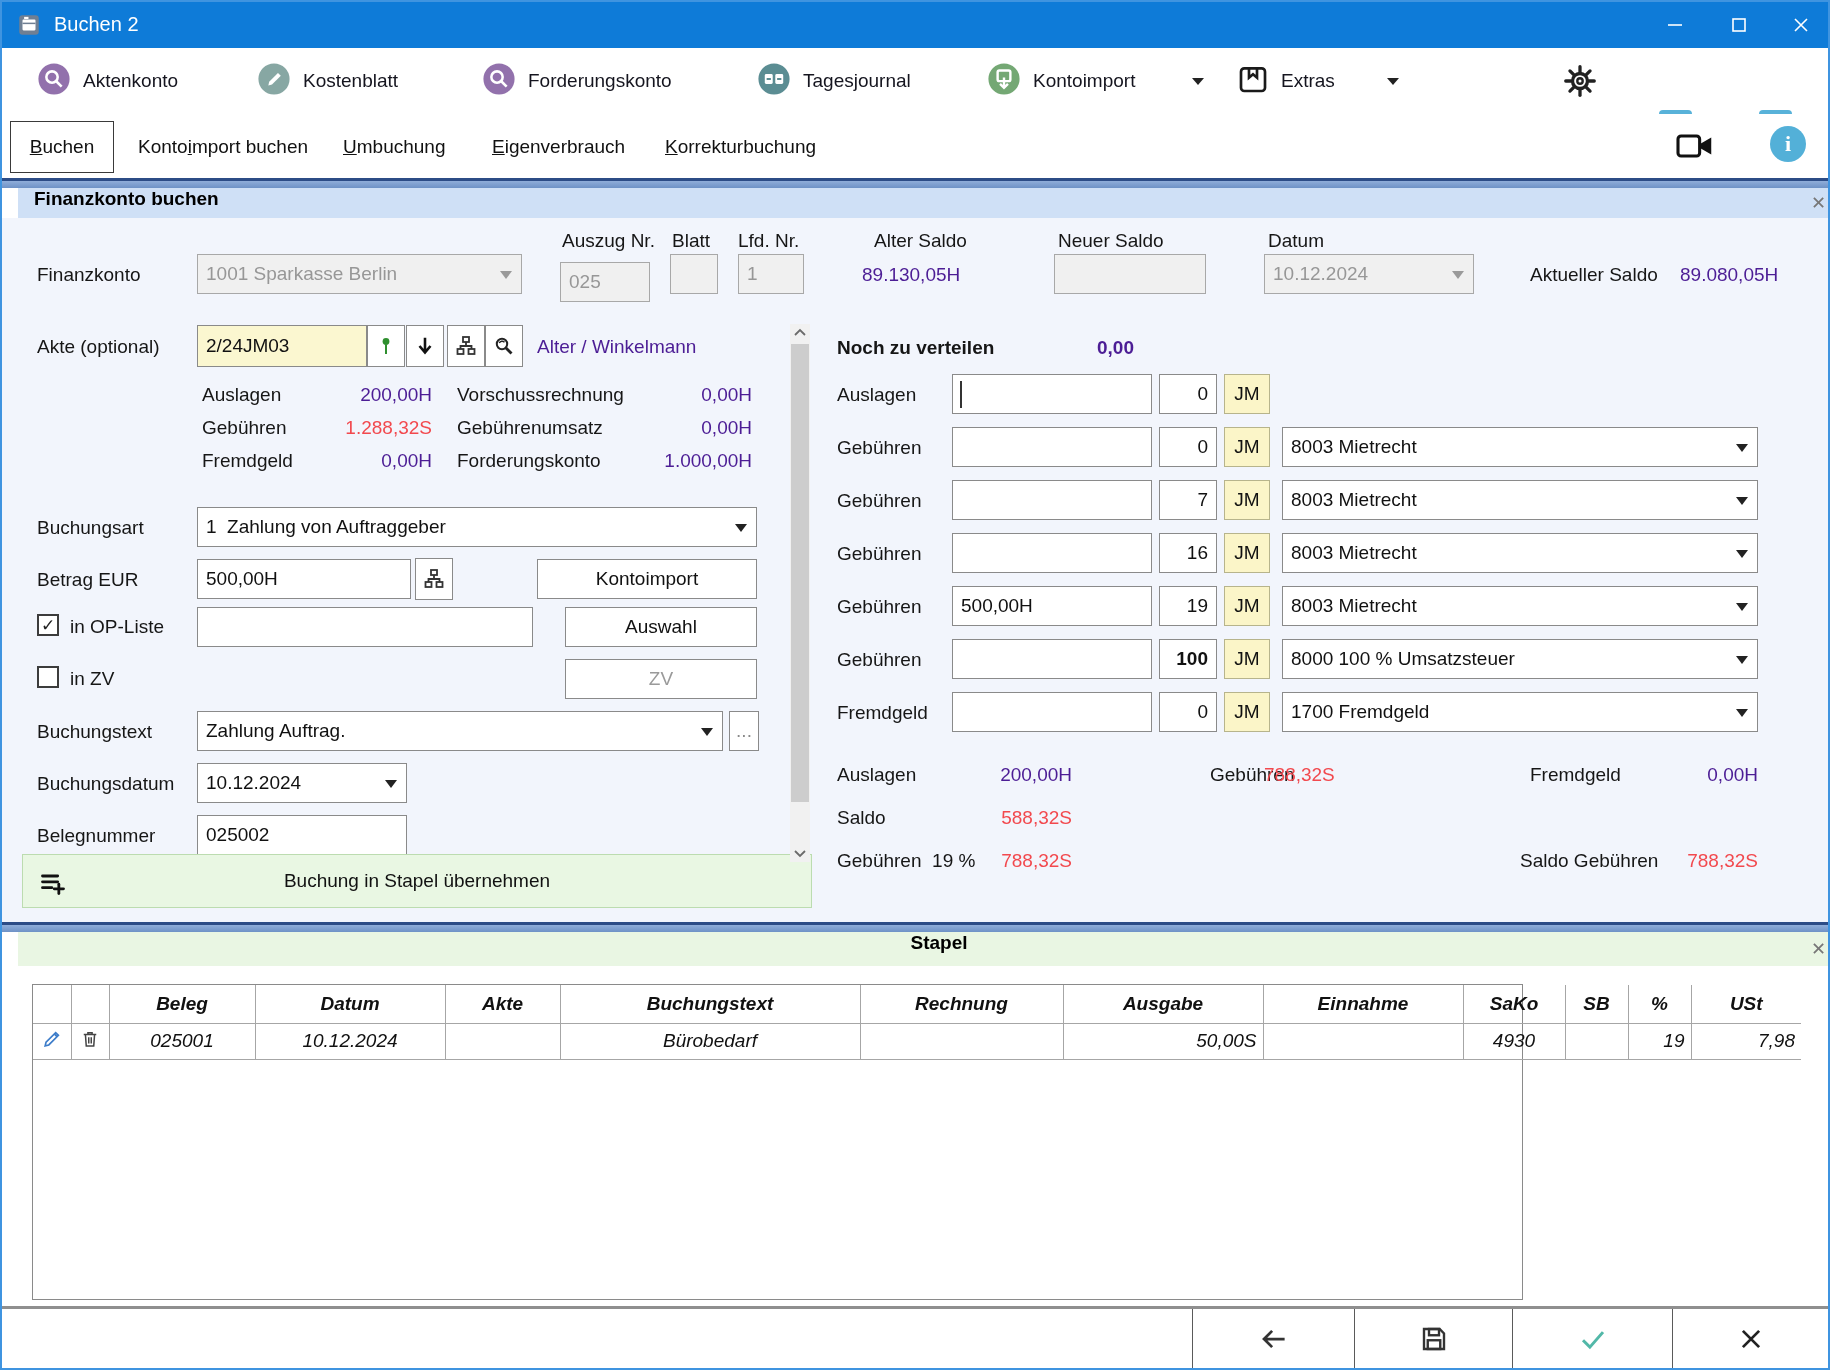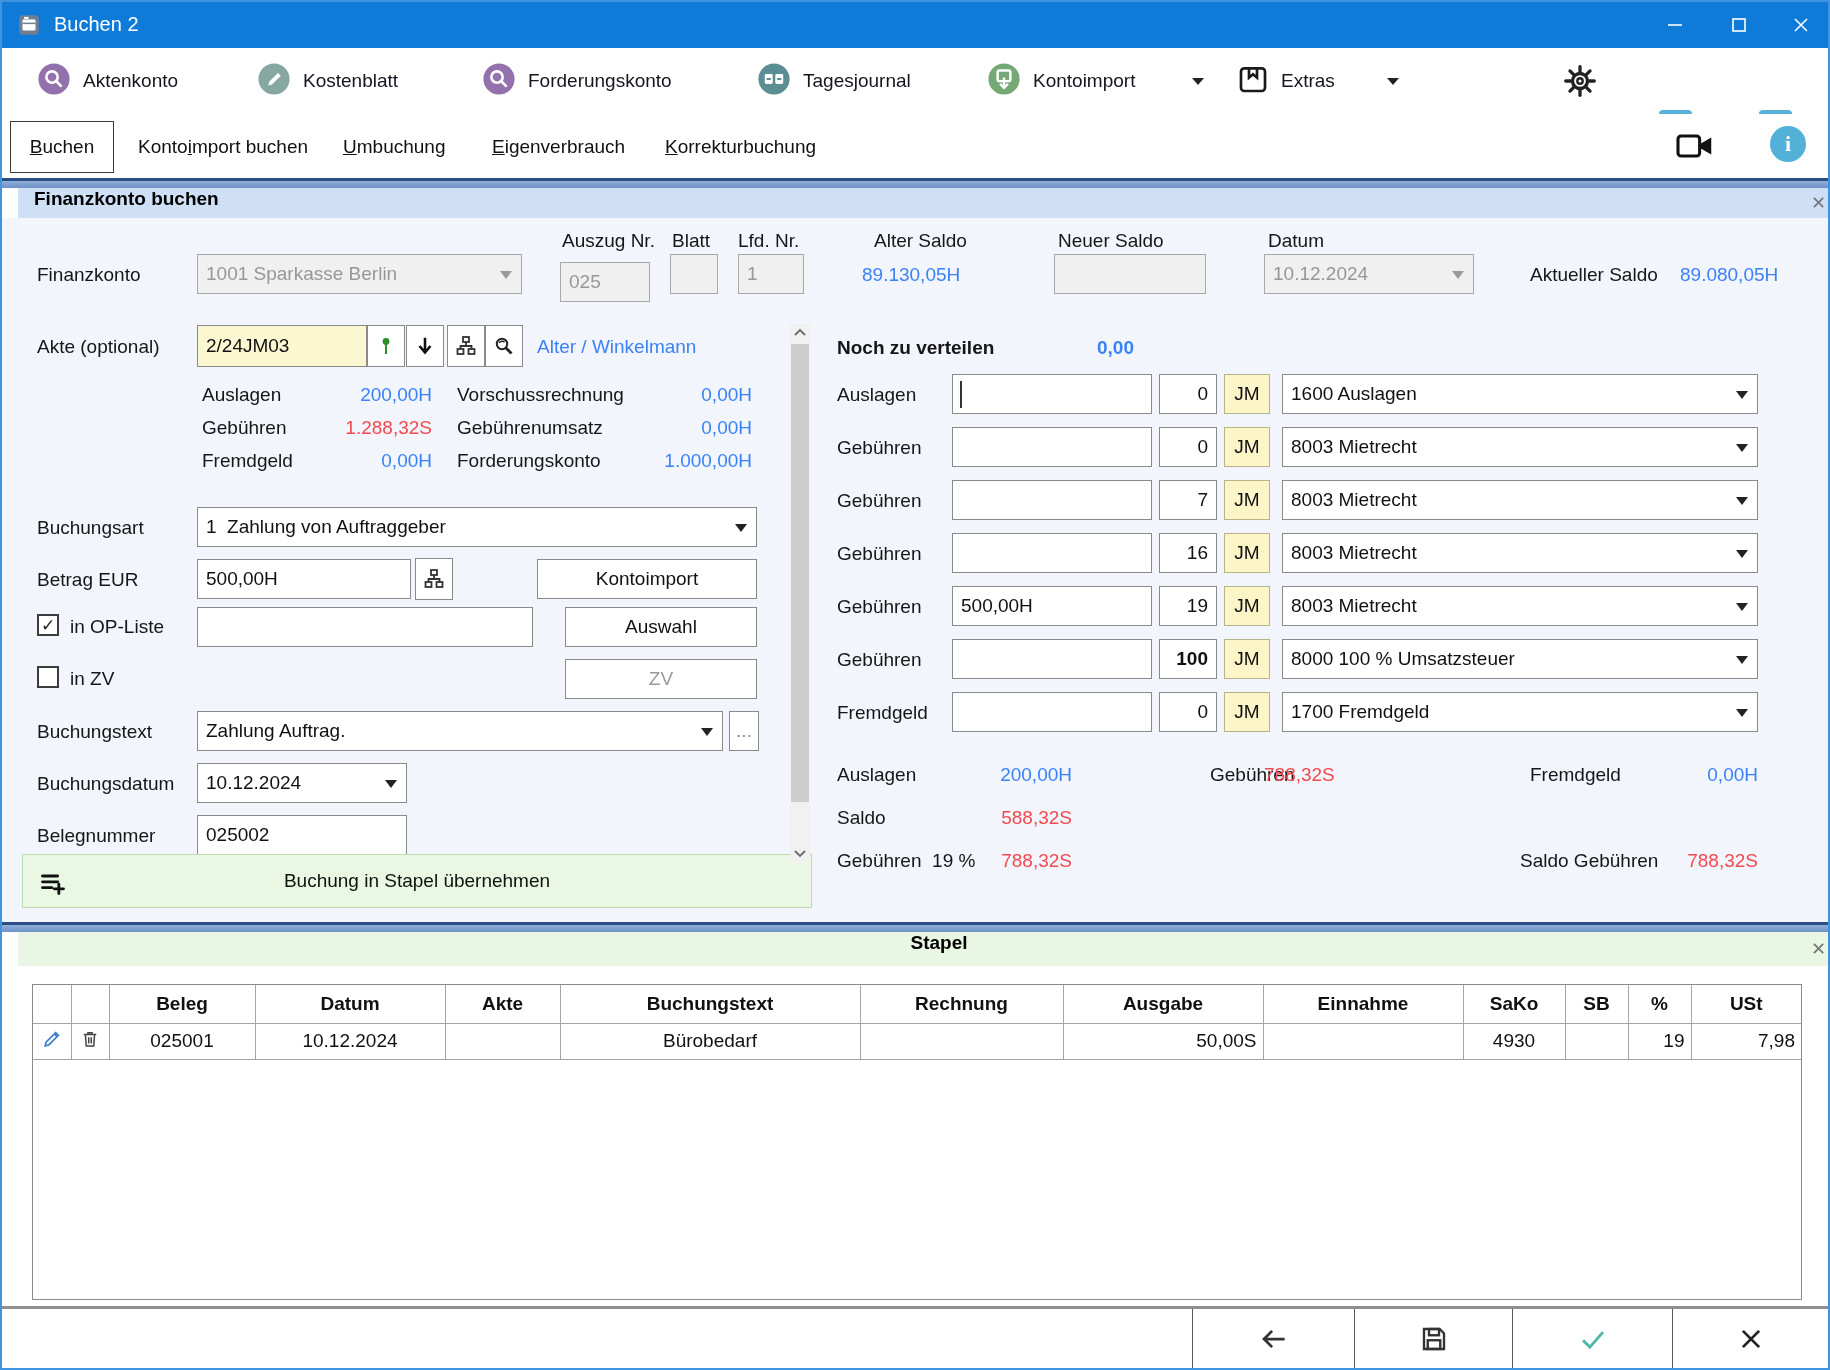--- a/index.html
+++ b/index.html
@@ -39,21 +39,21 @@
                 display:flex; align-items:flex-start; font-weight:bold; font-size:19px;
                 color:#000; padding-left:16px; }
   .sec-header.green { background:#e9f6e3; }
   .hd-x { position:absolute; right:18px; top:4px; font-size:18px; color:#777;
           font-weight:normal; cursor:default; }
 
   .content { position:absolute; left:0; top:216px; width:100%; height:704px; background:#f2f5fc; }
 
   
   .lbl { position:absolute; font-size:19px; color:#161616; white-space:pre; }
-  .val { position:absolute; font-size:19px; color:#3b82f6; white-space:pre; }
+  .val { position:absolute; font-size:19px; color:#4c1d95; white-space:pre; }
   .bold { font-weight:bold; }
   .red { color:#f2494e; }
   .rt { text-align:right; }
   .inp { position:absolute; height:40px; border:1px solid #8a8a8a; background:#fff;
          font-size:19px; padding:0 8px; color:#111; font-family:inherit; }
   .inp.dis { background:#f0f0f0; color:#979797; border-color:#a8a8a8; }
   .inp.yellow { background:#fbf7d0; }
   .sel { position:absolute; height:40px; border:1px solid #8a8a8a; background:#fff;
          display:flex; align-items:center; padding:0 30px 0 8px; font-size:19px;
          color:#111; white-space:pre; }
@@ -77,22 +77,22 @@
         display:flex; align-items:center; justify-content:center; font-size:17px; color:#222;
         font-family:"DejaVu Sans", sans-serif; }
   .caret-line { position:absolute; width:2px; background:#333; }
 
   
   .vscroll { position:absolute; left:788px; top:322px; width:20px; height:538px; background:#f1f1f1; }
   .vthumb { position:absolute; left:1px; top:20px; width:18px; height:458px; background:#cdcdcd; }
   .vchev { position:absolute; left:2px; }
 
   
-  .tbl-wrap { position:absolute; left:30px; top:982px; width:1770px; height:316px;
-              border:1px solid #8a8a8a; background:#fff; }
+  .tbl-wrap { position:absolute; left:30px; top:982px; width:1491px; height:316px;
+              border:1px solid #8a8a8a; background:#fff;font-style:italic; }
   table { border-collapse:collapse; table-layout:fixed; width:100%; font-size:19px; color:#111; }
   th { font-weight:bold; height:38px; border-right:1px solid #a6a6a6; border-bottom:1px solid #a6a6a6; }
   td { height:36px; border-right:1px solid #a6a6a6; border-bottom:1px solid #a6a6a6;
        text-align:center; padding:0 6px; overflow:hidden; white-space:nowrap; }
   th:last-child, td:last-child { border-right:none; }
 
   
   .footer { position:absolute; left:0; top:1304px; width:100%; height:62px; background:#fff;
             border-top:3px solid #8f8f8f; }
   .fcell { position:absolute; top:0; height:59px; border-left:1px solid #5a5a5a;
@@ -369,21 +369,20 @@
   </div>
 
   <span class="lbl bold" style="left:835px;top:335px">Noch zu verteilen</span>
   <span class="val bold" style="left:1095px;top:335px">0,00</span>
 
   <span class="lbl" style="left:835px;top:382px">Auslagen</span>
   <input class="inp" style="left: 950px; top: 372px; width: 200px;" value="">
   <div class="caret-line" style="left:958px;top:379px;height:27px"></div>
   <input class="inp rt" style="left: 1157px; top: 372px; width: 58px;" value="0">
   <div class="jm" style="left:1222px;top:372px">JM</div>
-  <div class="sel" style="left:1280px;top:372px;width:476px"><span>1600 Auslagen</span><span class="arr"></span></div>
 
   <span class="lbl" style="left:835px;top:435px">Gebühren</span>
   <input class="inp" style="left: 950px; top: 425px; width: 200px;" value="">
   <input class="inp rt" style="left: 1157px; top: 425px; width: 58px;" value="0">
   <div class="jm" style="left:1222px;top:425px">JM</div>
   <div class="sel" style="left:1280px;top:425px;width:476px"><span>8003 Mietrecht</span><span class="arr"></span></div>
 
   <span class="lbl" style="left:835px;top:488px">Gebühren</span>
   <input class="inp" style="left: 950px; top: 478px; width: 200px;" value="">
   <input class="inp rt" style="left: 1157px; top: 478px; width: 58px;" value="7">

